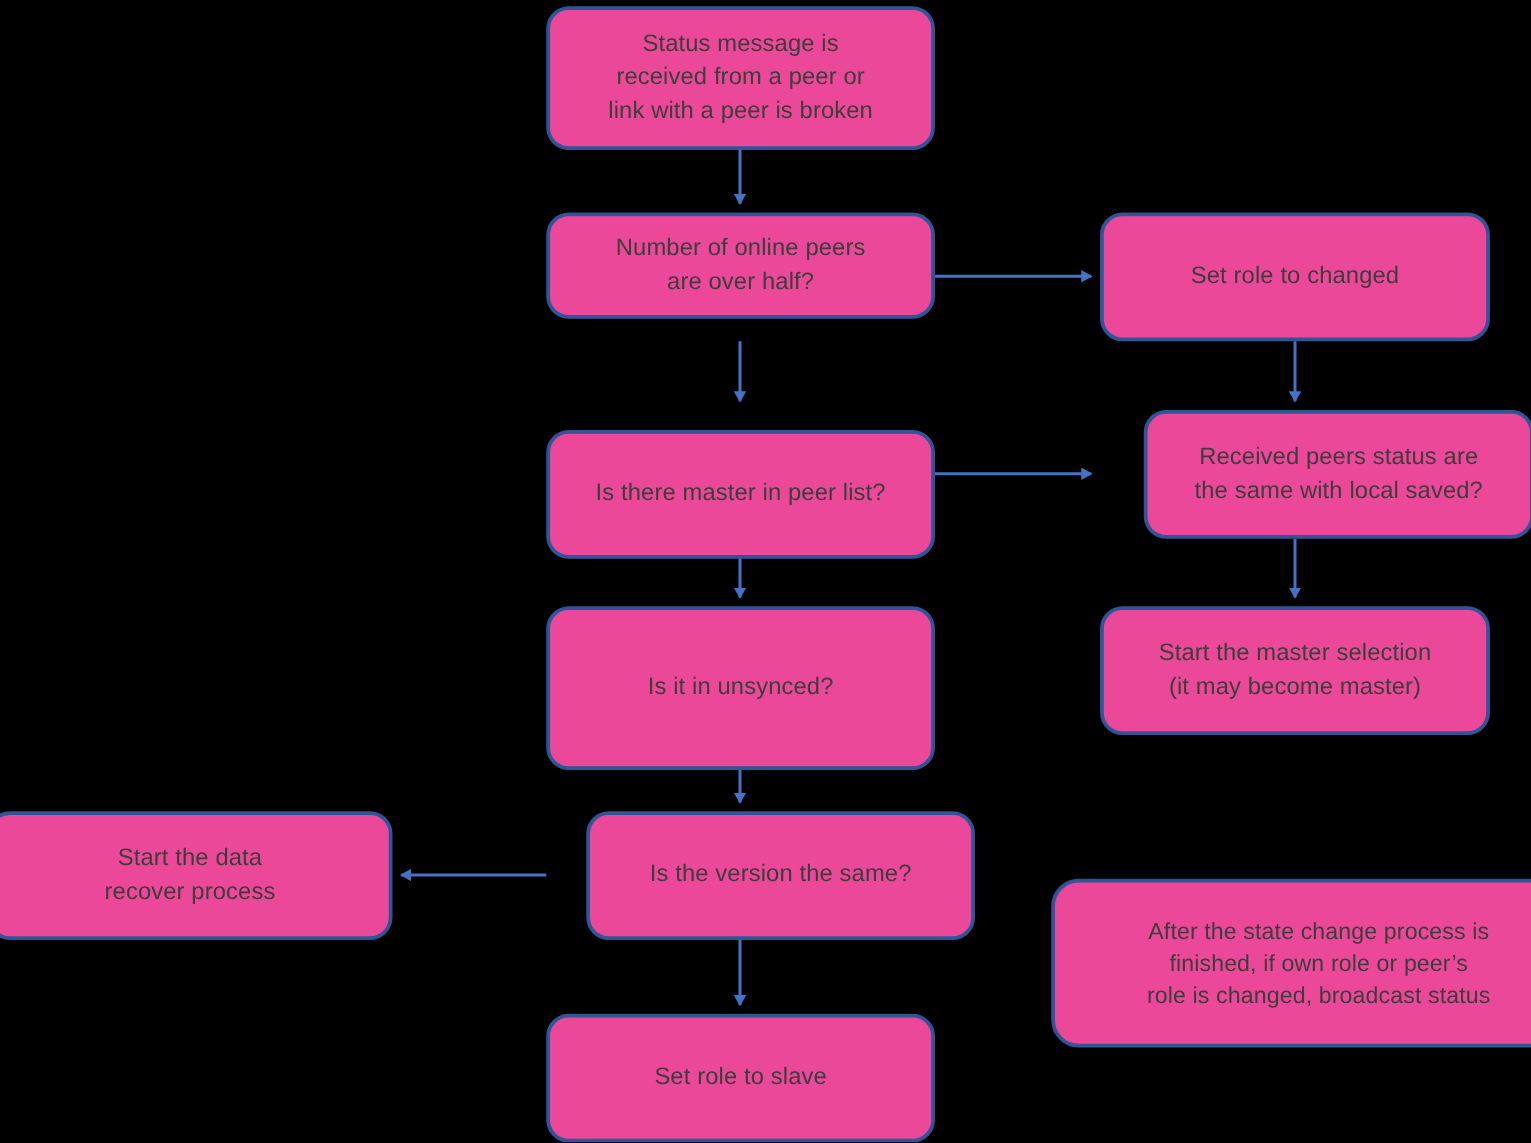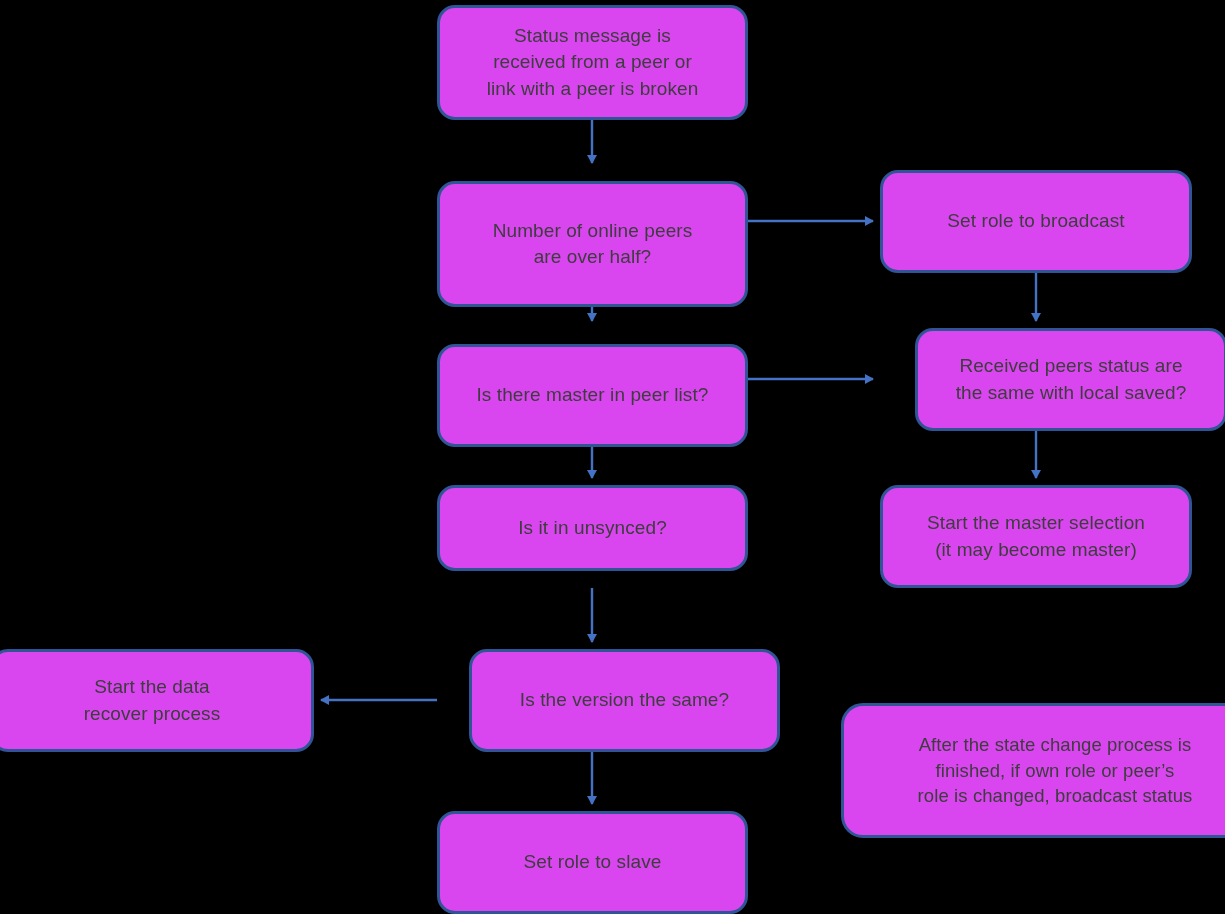--- a/index.html
+++ b/index.html
@@ -14,21 +14,21 @@
     height: 914px;
     background: #000000;
     overflow: hidden;
     font-family: "Liberation Sans", "DejaVu Sans", sans-serif;
   }
   .node {
     position: absolute;
     box-sizing: border-box;
     border: 3px solid #2f5597;
     border-radius: 18px;
-    background: #d946ef;
+    background: #ec4899;
     display: flex;
     align-items: center;
     justify-content: center;
     text-align: center;
     color: #3d3d3d;
     font-size: 19px;
     line-height: 1.38;
     letter-spacing: 0.1px;
     padding: 4px 30px;
     white-space: pre-line;
@@ -75,27 +75,27 @@
         <path d="M 592 752 L 592 804" marker-end="url(#arrow-down)"></path>
         <path d="M 1036 273 L 1036 321" marker-end="url(#arrow-down)"></path>
         <path d="M 1036 431 L 1036 478" marker-end="url(#arrow-down)"></path>
       </g>
   </svg>
 
   <div id="node-layer">
       <div class="node" style="left: 437px; top: 5px; width: 311px; height: 115px;">Status message is
 received from a peer or
 link with a peer is broken</div>
-      <div class="node" style="left: 437px; top: 181px; width: 311px; height: 126px;">Number of online peers
+      <div class="node" style="left: 437px; top: 170px; width: 311px; height: 85px;">Number of online peers
 are over half?</div>
       <div class="node" style="left: 437px; top: 344px; width: 311px; height: 103px;">Is there master in peer list?</div>
-      <div class="node" style="left: 437px; top: 485px; width: 311px; height: 86px;">Is it in unsynced?</div>
+      <div class="node" style="left: 437px; top: 485px; width: 311px; height: 131px;">Is it in unsynced?</div>
       <div class="node" style="left: 437px; top: 649px; width: 311px; height: 103px; margin-left: 32px;">Is the version the same?</div>
       <div class="node" style="left: 437px; top: 811px; width: 311px; height: 103px;">Set role to slave</div>
-      <div class="node" style="left: 880px; top: 170px; width: 312px; height: 103px;">Set role to broadcast</div>
+      <div class="node" style="left: 880px; top: 170px; width: 312px; height: 103px;">Set role to changed</div>
       <div class="node" style="left: 880px; top: 328px; width: 312px; height: 103px; margin-left: 35px;">Received peers status are
 the same with local saved?</div>
       <div class="node" style="left: 880px; top: 485px; width: 312px; height: 103px;">Start the master selection
 (it may become master)</div>
       <div class="node" style="left: -10px; top: 649px; width: 324px; height: 103px;">Start the data
 recover process</div>
       <div class="node note" style="left: 841px; top: 703px; width: 428px; height: 135px;">After the state change process is
 finished, if own role or peer’s
 role is changed, broadcast status</div>
     </div>

